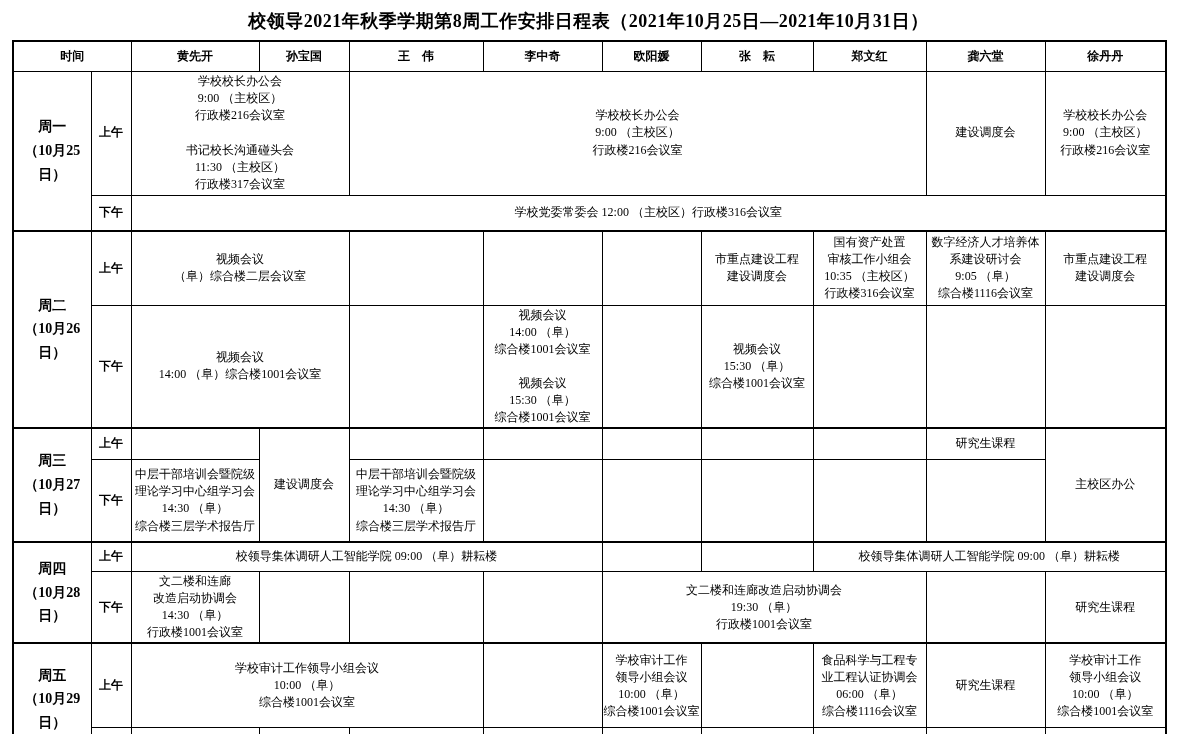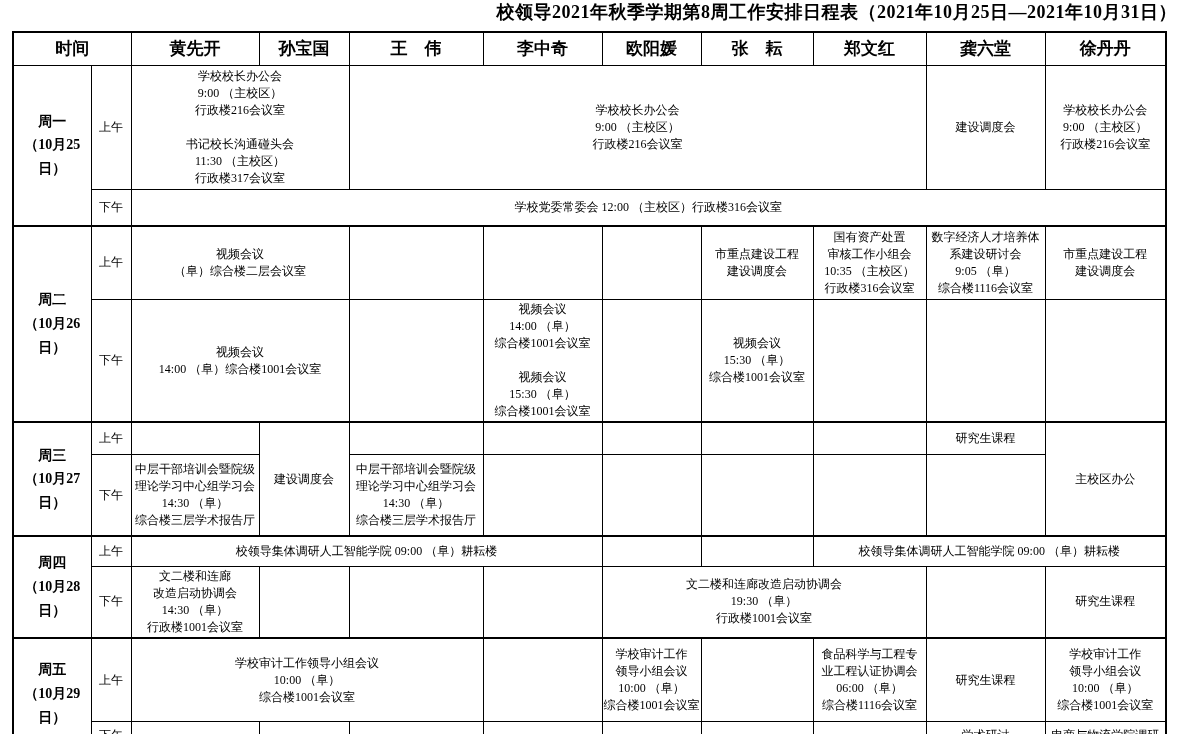--- a/index.html
+++ b/index.html
@@ -3,45 +3,46 @@
 <meta charset="utf-8">
 <style>
   html,body { margin:0; padding:0; }
   body {
     width:1177px; height:734px;
     background:#fff; color:#000;
     font-family:"Liberation Serif","DejaVu Serif",serif;
     overflow:hidden;
   }
   .title {
-    text-align:right;
+    text-align:center;
     font-size:18px;
     font-weight:bold;
+    padding-top:9px;
     letter-spacing:0.5px;
   }
   table.schedule {
     border-collapse:collapse;
     table-layout:fixed;
     margin:7px 0 0 12px;
     width:1153px;
     border:2.5px solid #000;
   }
   th,td {
     border:1.5px solid #000;
     text-align:center;
     vertical-align:middle;
     padding:1px 1px;
     font-size:12px;
     line-height:1.42;
     white-space:pre-line;
     overflow:hidden;
   }
-  th { font-size:17px; font-weight:bold; padding:4px 0; }
+  th { font-size:12px; font-weight:bold; padding:4px 0; }
   td.day { font-size:14px; font-weight:bold; line-height:1.7; }
-  td.period { font-size:12px; font-weight:normal; }
+  td.period { font-size:12px; font-weight:bold; }
   tr.day-end { border-bottom:2.5px solid #000; }
 </style>
 </head>
 <body>
 
 <div class="title">校领导2021年秋季学期第8周工作安排日程表（2021年10月25日—2021年10月31日）</div>
 
 <table class="schedule">
   <colgroup>
     <col style="width:78px">

